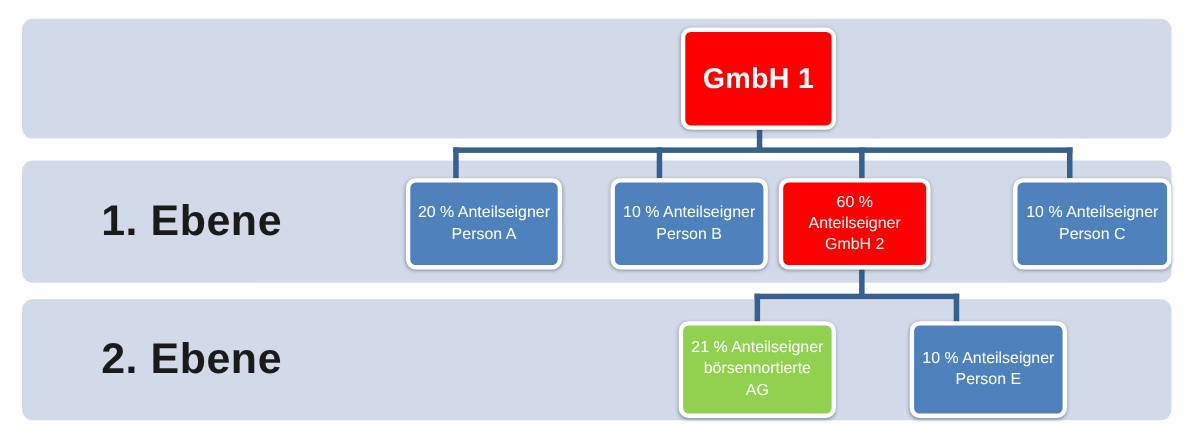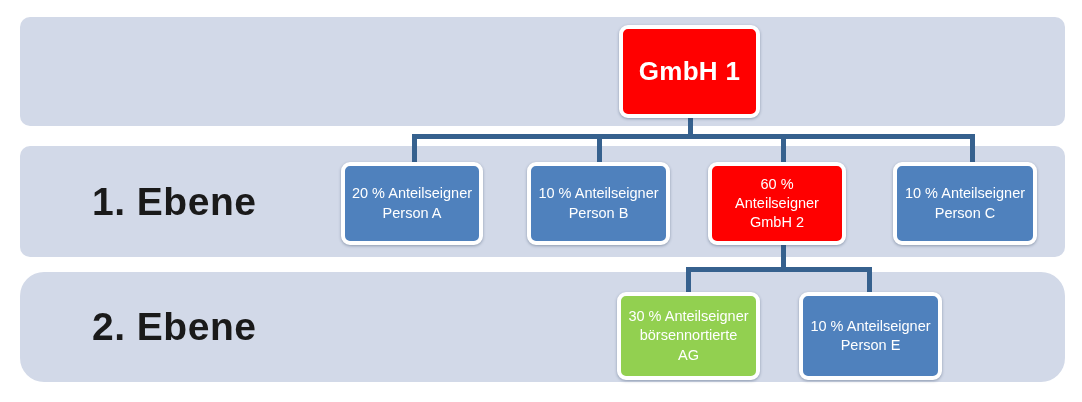--- a/index.html
+++ b/index.html
@@ -50,21 +50,21 @@
     display: flex;
     align-items: center;
     justify-content: center;
     text-align: center;
     color: #ffffff;
     box-shadow: 0 1px 3px rgba(40,60,90,0.40);
     padding: 8px 6px;
     line-height: 1.32;
     white-space: pre-line;
   }
-  .node.blue  { background: #4f81bd; }
+  .node.blue  { background: #4f81bd; margin-left: 28px; }
   .node.red   { background: #ff0000; }
   .node.green { background: #92d050; }
 
   .node.root {
     font-size: 26px;
     font-weight: bold;
     letter-spacing: 0.3px;
   }
   .node.leaf {
     font-size: 14.5px;
@@ -75,21 +75,21 @@
 <body>
 
 <div id="canvas">
 
   <div class="band" style="left:20px; top:17px; width:1045px; height:109px;"></div>
 
   <div class="band" style="left:20px; top:146px; width:1045px; height:111px;">
     <div class="band-label">1. Ebene</div>
   </div>
 
-  <div class="band" style="left:20px; top:272px; width:1045px; height:110px;border-radius:24px;">
+  <div class="band" style="left:20px; top:272px; width:1045px; height:110px;">
     <div class="band-label">2. Ebene</div>
   </div>
 
   <div class="conn" style="left:688px; top:118px; width:5px; height:20px;"></div>
 
   <div class="conn" style="left:412px; top:134px; width:563px; height:5px;"></div>
 
   <div class="conn" style="left:412px; top:134px; width:5px; height:28px;"></div>
   <div class="conn" style="left:597px; top:134px; width:5px; height:28px;"></div>
   <div class="conn" style="left:781px; top:134px; width:5px; height:28px;"></div>
@@ -107,20 +107,20 @@
 
   <div class="node blue leaf" style="left:527px; top:162px; width:143px; height:83px;">10 % Anteilseigner
 Person B</div>
 
   <div class="node red leaf" style="left:708px; top:162px; width:138px; height:83px;">60 % Anteilseigner
 GmbH 2</div>
 
   <div class="node blue leaf" style="left:893px; top:162px; width:144px; height:83px;">10  % Anteilseigner
 Person C</div>
 
-  <div class="node green leaf" style="left:617px; top:292px; width:143px; height:88px;">30 % Anteilseigner
+  <div class="node green leaf" style="left:617px; top:292px; width:143px; height:88px;">21 % Anteilseigner
 börsennortierte
 AG</div>
 
   <div class="node blue leaf" style="left:799px; top:292px; width:143px; height:88px;">10 % Anteilseigner
 Person E</div>
 
 </div>
 
 </body></html>

